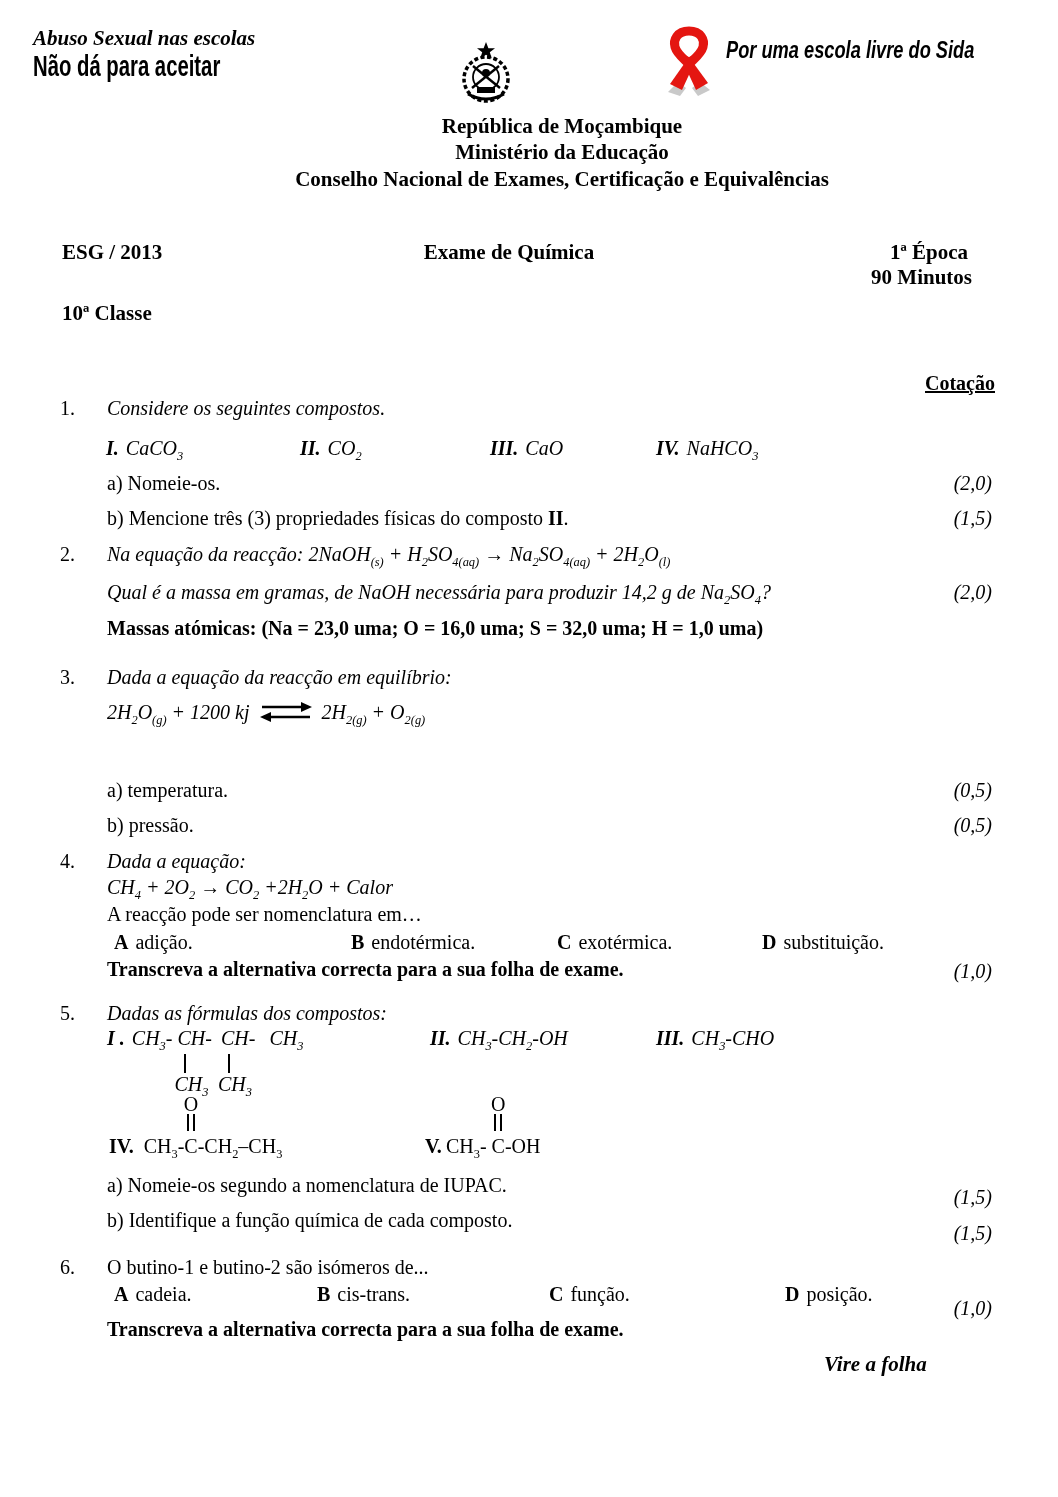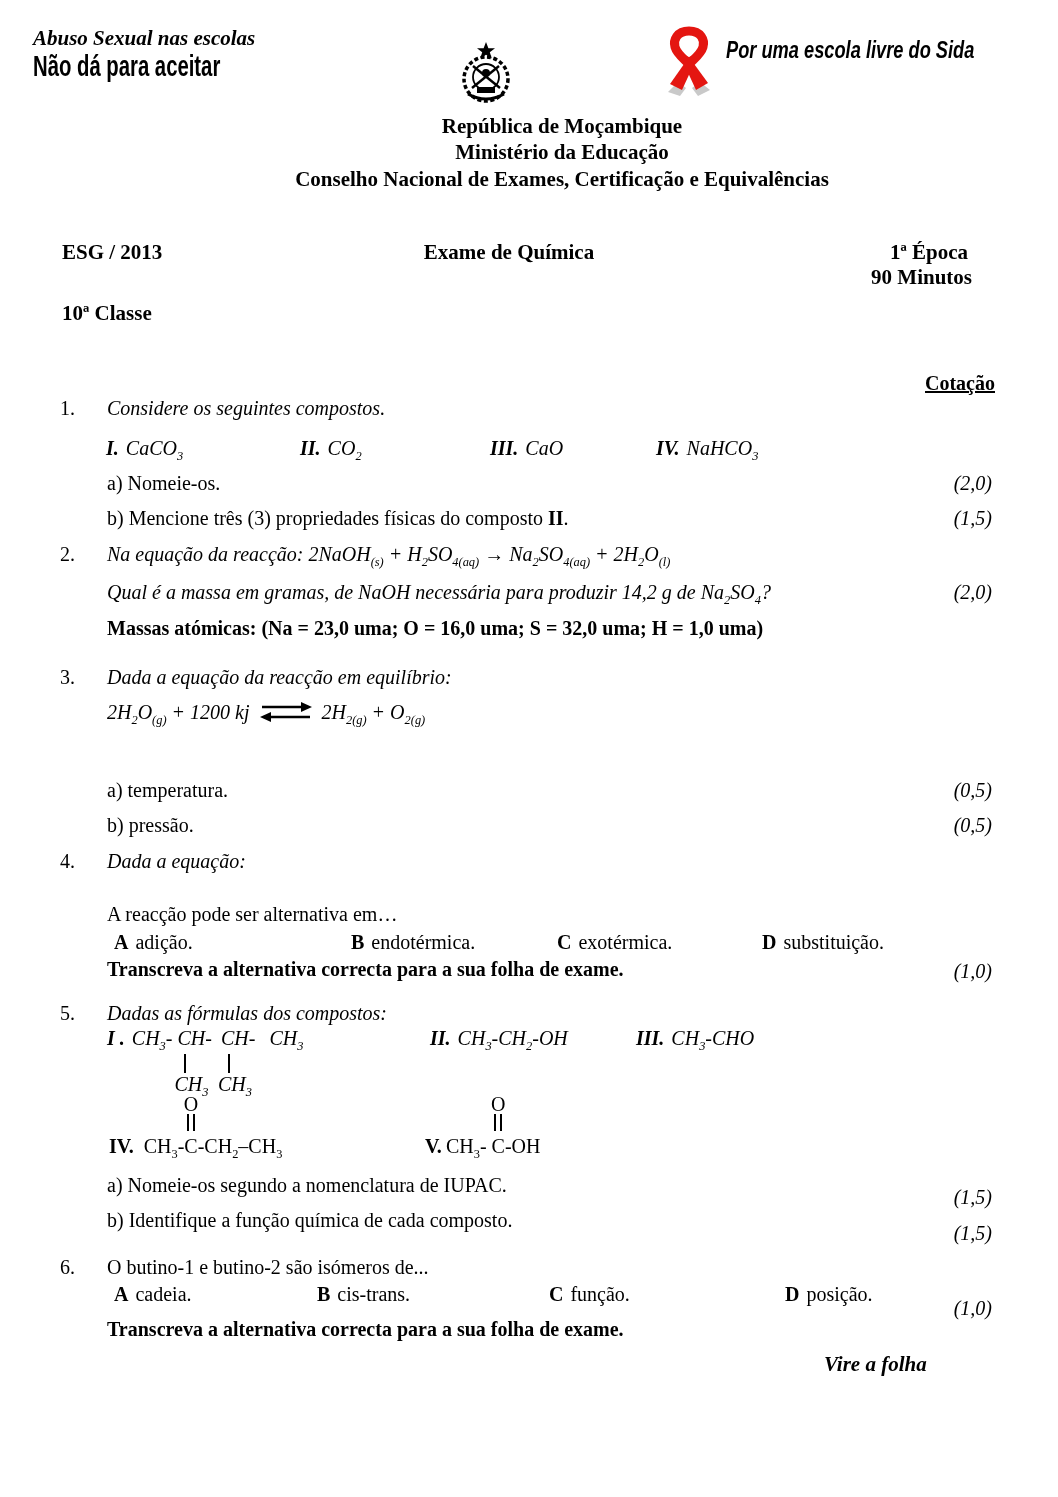--- a/index.html
+++ b/index.html
@@ -130,21 +130,22 @@
 
 
   <div class="qtext" style="top:779px;">a) temperatura.</div>
   <div class="cot" style="top:779px;">(0,5)</div>
 
   <div class="qtext" style="top:814px;">b) pressão.</div>
   <div class="cot" style="top:814px;">(0,5)</div>
 
   <div class="qnum" style="top:850px;">4.</div>
   <div class="qtext i" style="top:850px;">Dada a equação:</div>
-  <div class="qtext" style="top:903px;">A reacção pode ser alternativa em…</div>
+  <div class="qtext i" style="top:876px;">CH<sub>4</sub> + 2O<sub>2</sub> →  CO<sub>2</sub> +2H<sub>2</sub>O + Calor</div>
+  <div class="qtext" style="top:903px;">A reacção pode ser nomenclatura em…</div>
 
   <div class="abs" style="left:114px; top:931px;">
     <span class="opt-letter">A</span><span>adição.</span>
   </div>
   <div class="abs" style="left:351px; top:931px;">
     <span class="opt-letter">B</span><span>endotérmica.</span>
   </div>
   <div class="abs" style="left:557px; top:931px;">
     <span class="opt-letter">C</span><span>exotérmica.</span>
   </div>
@@ -158,21 +159,21 @@
   <div class="qnum" style="top:1002px;">5.</div>
   <div class="qtext i" style="top:1002px;">Dadas as fórmulas dos compostos:</div>
 
   <div class="abs" style="left:107px; top:1027px;">
     <span class="comp-label">I .</span><span class="formula-i">CH<sub>3</sub>- </span><span class="branch formula-i"><span>CH-</span><span class="bar"></span><span class="bsub">CH<sub>3</sub></span></span><span class="branch formula-i"><span>CH-</span><span class="bar"></span><span class="bsub">CH<sub>3</sub></span></span><span class="formula-i"> CH<sub>3</sub></span>
   </div>
 
   <div class="abs" style="left:430px; top:1027px;">
     <span class="comp-label">II.</span><span class="formula-i">CH<sub>3</sub>-CH<sub>2</sub>-OH</span>
   </div>
-  <div class="abs" style="left:636px; top:1027px;">
+  <div class="abs" style="left:656px; top:1027px;">
     <span class="comp-label">III.</span><span class="formula-i">CH<sub>3</sub>-CHO</span>
   </div>
 
   <div class="abs" style="left:109px; top:1135px;">
     <span class="b" style="margin-right:10px;">IV.</span><span>CH<sub>3</sub>-</span><span class="carbonyl"><span class="oxy">O</span><span class="dbond"></span><span>C</span></span><span>-CH<sub>2</sub>–CH<sub>3</sub></span>
   </div>
 
   <div class="abs" style="left:425px; top:1135px;">
     <span class="b" style="margin-right:4px;">V.</span><span>CH<sub>3</sub>- </span><span class="carbonyl"><span class="oxy">O</span><span class="dbond"></span><span>C</span></span><span>-OH</span>
   </div>

